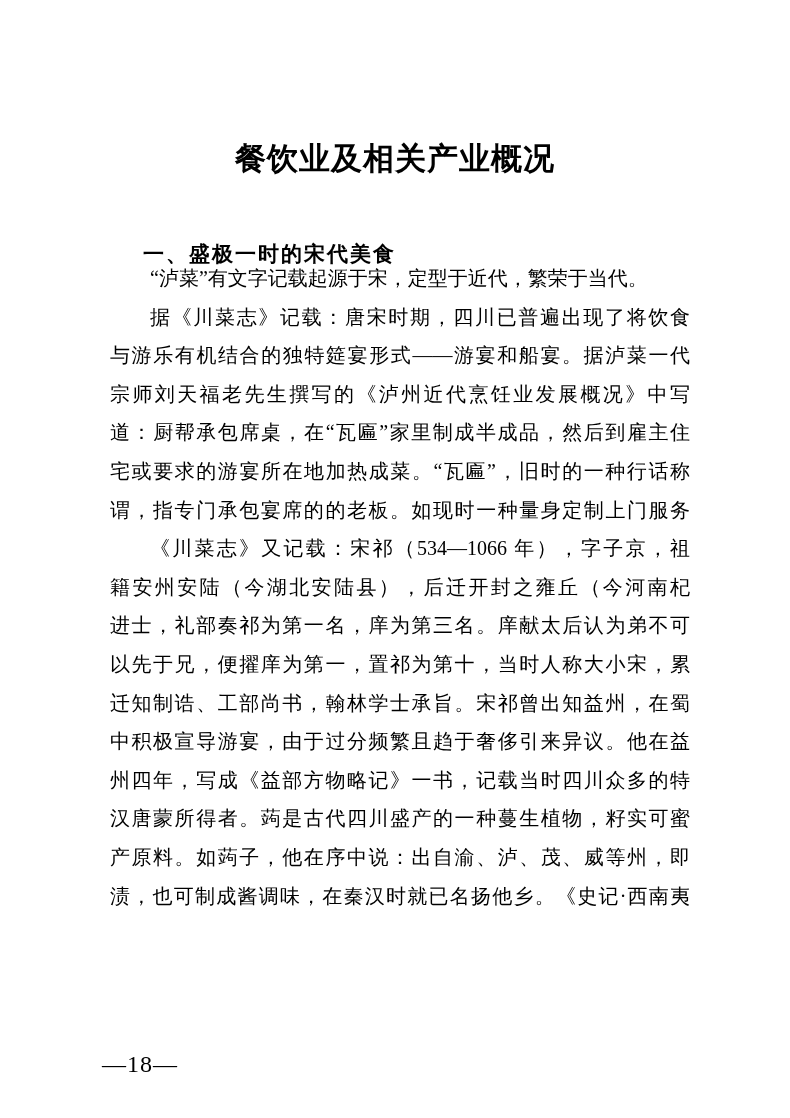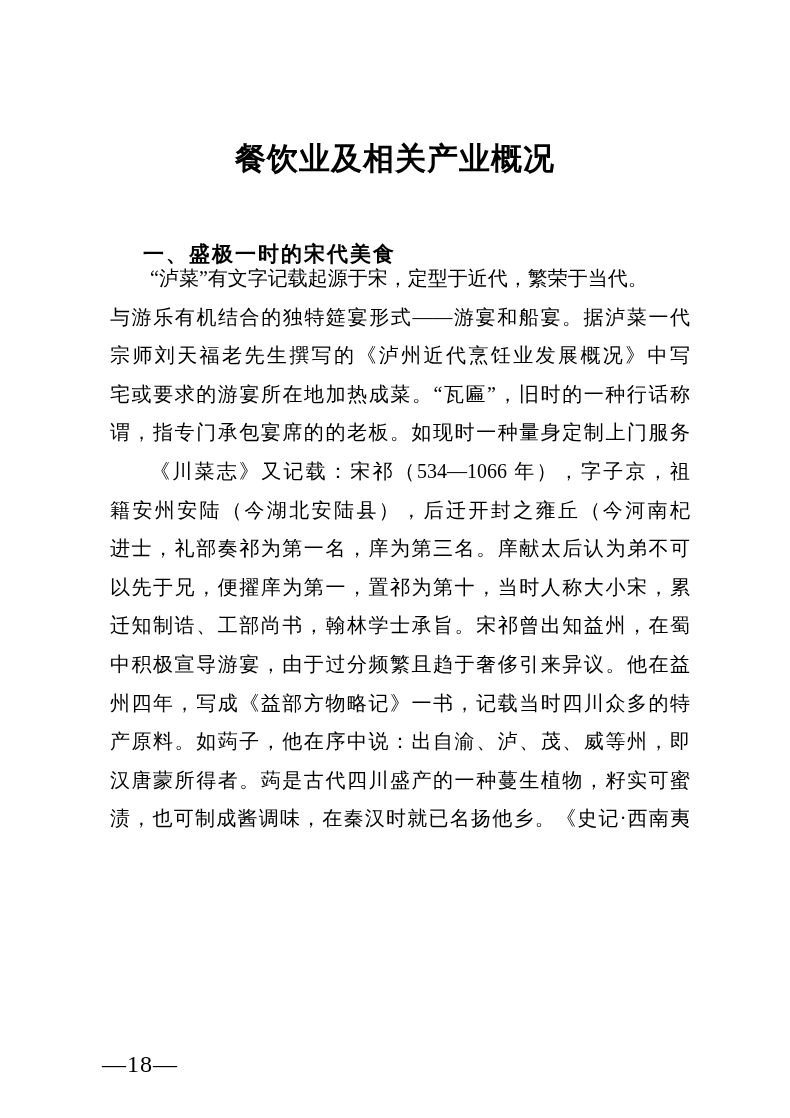--- a/index.html
+++ b/index.html
@@ -71,29 +71,31 @@
   }
 </style>
 </head>
 <body>
 
 <div class="page">
   <h1 class="title">餐饮业及相关产业概况</h1>
   <h2 class="section-heading">一、盛极一时的宋代美食</h2>
   <div class="body-text" id="body-text">
       <div class="line ind">“泸菜”有文字记载起源于宋，定型于近代，繁荣于当代。</div>
+      <div class="line just ind">据《川菜志》记载：唐宋时期，四川已普遍出现了将饮食</div>
       <div class="line just">与游乐有机结合的独特筵宴形式——游宴和船宴。据泸菜一代</div>
       <div class="line just">宗师刘天福老先生撰写的《泸州近代烹饪业发展概况》中写</div>
+      <div class="line just">道：厨帮承包席桌，在“瓦匾”家里制成半成品，然后到雇主住</div>
       <div class="line just">宅或要求的游宴所在地加热成菜。“瓦匾”，旧时的一种行话称</div>
       <div class="line just">谓，指专门承包宴席的的老板。如现时一种量身定制上门服务</div>
       <div class="line just ind">《川菜志》又记载：宋祁（534—1066 年），字子京，祖</div>
       <div class="line just">籍安州安陆（今湖北安陆县），后迁开封之雍丘（今河南杞</div>
       <div class="line just">进士，礼部奏祁为第一名，庠为第三名。庠献太后认为弟不可</div>
       <div class="line just">以先于兄，便擢庠为第一，置祁为第十，当时人称大小宋，累</div>
       <div class="line just">迁知制诰、工部尚书，翰林学士承旨。宋祁曾出知益州，在蜀</div>
       <div class="line just">中积极宣导游宴，由于过分频繁且趋于奢侈引来异议。他在益</div>
       <div class="line just">州四年，写成《益部方物略记》一书，记载当时四川众多的特</div>
+      <div class="line just">汉唐蒙所得者。蒟是古代四川盛产的一种蔓生植物，籽实可蜜</div>
       <div class="line just">产原料。如蒟子，他在序中说：出自渝、泸、茂、威等州，即</div>
-      <div class="line just">汉唐蒙所得者。蒟是古代四川盛产的一种蔓生植物，籽实可蜜</div>
       <div class="line just">渍，也可制成酱调味，在秦汉时就已名扬他乡。《史记·西南夷</div>
     </div>
   <div class="page-number">—18—</div>
 </div>
 
 </body></html>

